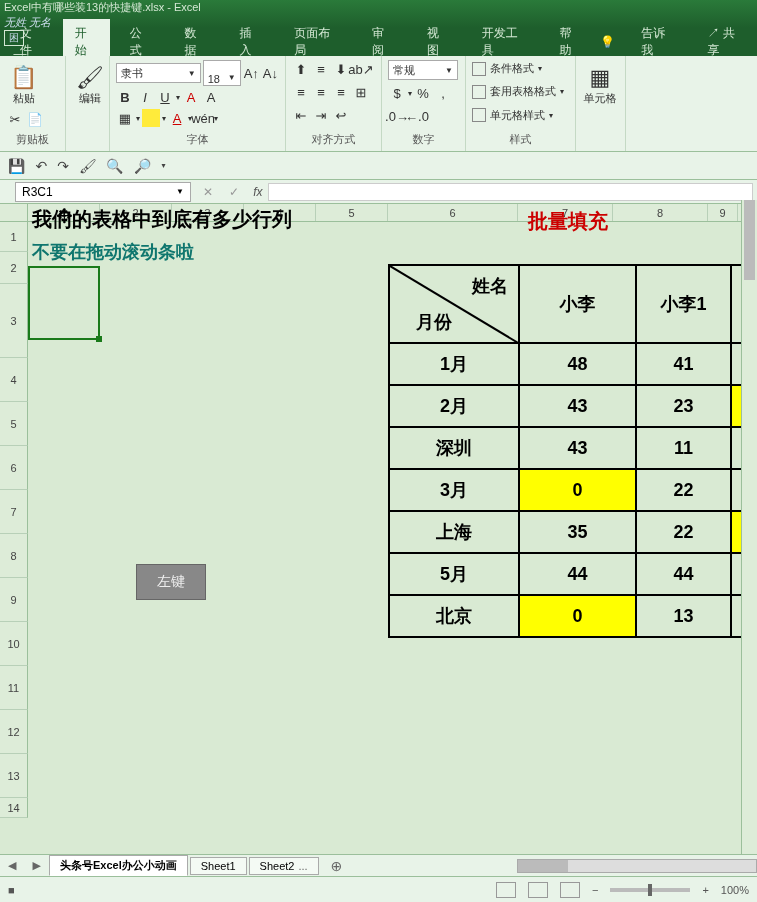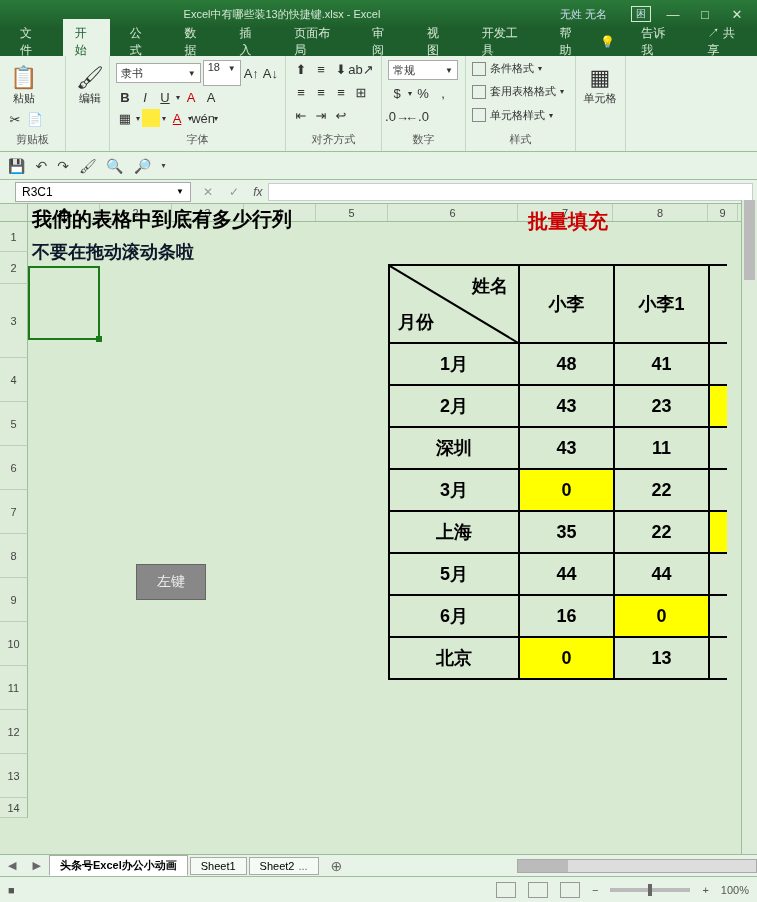--- a/index.html
+++ b/index.html
@@ -1,40 +1,40 @@
 <!DOCTYPE html>
 <html><head>
 <meta charset="utf-8">
 <style>
 * { margin:0; padding:0; box-sizing:border-box; font-family:"Microsoft YaHei",sans-serif; }
 body { background:#d9ead3; width:757px; height:902px; overflow:hidden; position:relative; }
 
 
-.titlebar { height:28px; background:linear-gradient(#2a7a3a,#1e5e2c); display:flex; align-items:center; color:#cde; font-size:11px; padding:0 4px; }
+.titlebar { height:28px; background:linear-gradient(#2a7a3a,#1e5e2c); display:flex; align-items:flex-start; color:#cde; font-size:11px; padding:0 4px;flex-direction:column; }
 .titlebar .title { flex:1; text-align:center; color:#d4e8d4; }
-.titlebar .user { margin-right:24px; }
+.titlebar .user { margin-right:24px;font-style:italic; }
 .titlebar .winbtn { width:32px; text-align:center; font-size:13px; color:#d4e8d4; cursor:pointer; }
 .titlebar .winbox { display:inline-block; border:1px solid #d4e8d4; padding:0 4px; font-size:10px; margin-right:6px; }
 
 
 .menutabs { height:28px; background:#1e5e2c; display:flex; align-items:center; font-size:12px; color:#d4e8d4; }
 .menutabs .tab { padding:6px 12px; cursor:pointer;margin-left:8px; }
 .menutabs .tab.active { background:#e8f3e8; color:#1e5e2c; }
 .menutabs .spacer { flex:1; }
 .menutabs .bulb { margin:0 6px; }
 
 
 .ribbon { height:96px; background:#e8f3e8; display:flex; border-bottom:1px solid #9bbf9b; font-size:11px; color:#333; }
 .group { border-right:1px solid #c4d9c4; padding:4px 6px; display:flex; flex-direction:column; justify-content:space-between; }
 .group .label { text-align:center; font-size:11px; color:#555; padding-top:2px; }
 .bigicon { width:36px; height:50px; display:flex; flex-direction:column; align-items:center; justify-content:center; font-size:11px; }
 .bigicon .glyph { font-size:22px; }
 .smicon { width:18px; height:18px; display:flex; align-items:center; justify-content:center; font-size:13px; border:1px solid transparent; }
 .fontsel { width:90px; height:20px; border:1px solid #aaa; font-size:11px; padding:0 4px; background:#fff; display:flex; align-items:center; justify-content:space-between; }
-.sizesel { width:40px; height:20px; border:1px solid #aaa; font-size:11px; padding:12px 4px; background:#fff; display:flex; align-items:flex-end; justify-content:space-between; }
+.sizesel { width:40px; height:20px; border:1px solid #aaa; font-size:11px; padding:12px 4px; background:#fff; display:flex; align-items:flex-start; justify-content:space-between; }
 .row { display:flex; gap:2px; align-items:center; margin-bottom:2px; }
 .triangle { font-size:8px; }
 .styleitem { display:flex; align-items:center; gap:4px; font-size:11px; padding:1px 0; }
 .stylesq { width:14px; height:14px; border:1px solid #888; display:inline-block; }
 
 
 .qat { height:28px; background:#e8f3e8; border-bottom:1px solid #9bbf9b; display:flex; align-items:center; gap:10px; padding:0 8px; font-size:14px; color:#444; }
 
 
 .fbar { height:24px; background:#e8f3e8; border-bottom:1px solid #9bbf9b; display:flex; align-items:center; font-size:12px;padding-left:11px; }
@@ -50,40 +50,40 @@
 .ch.c1{width:72px}.ch.c2{width:72px}.ch.c3{width:72px}.ch.c4{width:72px}.ch.c5{width:72px}
 .ch.c6{width:130px}.ch.c7{width:95px}.ch.c8{width:95px}.ch.c9{width:30px}
 
 .rows { position:relative; }
 .rh { width:28px; border-right:1px solid #9bbf9b; border-bottom:1px solid #b8d0b8; background:#ddecd8; font-size:11px; text-align:center; color:#444; }
 .gridrow { display:flex; }
 
 
 .content { position:absolute; left:28px; top:0; right:0; }
 .headline1 { position:absolute; top:2px; left:4px; font-family:SimSun,serif; font-weight:bold; font-size:20px; color:#000; }
-.headline2 { position:absolute; top:36px; left:4px; font-family:SimSun,serif; font-weight:bold; font-size:18px; color:#0f172a; }
+.headline2 { position:absolute; top:36px; left:4px; font-family:SimSun,serif; font-weight:bold; font-size:18px; color:#0f766e; }
 .red { position:absolute; top:4px; left:500px; font-family:SimSun,serif; font-weight:bold; font-size:20px; color:#c00; }
 
 .selcell { position:absolute; top:62px; left:0; width:72px; height:74px; border:2px solid #1a7a1a; }
 .selcell::after { content:""; position:absolute; right:-4px; bottom:-4px; width:6px; height:6px; background:#1a7a1a; }
 
 .cursor { position:absolute; top:0px; left:28px; font-size:20px; color:#000; }
 
 .lkbtn { position:absolute; top:360px; left:108px; width:70px; height:36px; background:#888; color:#eee; display:flex; align-items:center; justify-content:center; font-size:14px; border:1px solid #666; font-family:SimSun,serif; }
 
 
 .datatable { position:absolute; top:60px; left:360px; border-collapse:collapse; font-family:SimSun,serif; }
 .datatable td,.datatable th { border:2px solid #000; text-align:center; font-size:18px; font-weight:bold; padding:0; }
 .datatable th { height:78px; }
 .datatable td { height:42px; }
-.datatable .c6w{width:130px}.datatable .c7w{width:95px}.datatable .c8w{width:95px}.datatable .c9w{width:18px}
+.datatable .c6w{width:130px}.datatable .c7w{width:117px}.datatable .c8w{width:95px}.datatable .c9w{width:18px}
 .diagcell { position:relative; }
 .diagcell svg { position:absolute; top:0; left:0; width:100%; height:100%; }
 .diagcell .t1 { position:absolute; top:8px; right:10px; }
-.diagcell .t2 { position:absolute; bottom:8px; left:8px; }
+.diagcell .t2 { position:absolute; bottom:8px; left:26px; }
 .yellow { background:#ffff00; }
 
 
 .sheetbar { position:absolute; bottom:26px; left:0; right:0; height:22px; background:#e8f3e8; border-top:1px solid #9bbf9b; display:flex; align-items:center; font-size:11px; }
 .sheetbar .nav { padding:0 8px; color:#666; }
 .stab { padding:2px 10px; border:1px solid #aaa; background:#f4faf4; margin-right:2px; }
 .stab.active { background:#fff; border-bottom:1px solid #fff; font-weight:bold; }
 .stab .dots { color:#666; margin-left:4px; }
 .plus { padding:0 10px; font-size:14px; color:#666; }
 .sheetbar .sbspace { flex:1; }
@@ -386,26 +386,20 @@
             <td class="c8w">22</td>
             <td class="c9w yellow" style="border-right: none;"></td>
           </tr>
           <tr>
             <td class="c6w">5月</td>
             <td class="c7w">44</td>
             <td class="c8w">44</td>
             <td class="c9w" style="border-right: none;"></td>
           </tr>
           <tr>
-            <td class="c6w">6月</td>
-            <td class="c7w">16</td>
-            <td class="c8w yellow">0</td>
-            <td class="c9w" style="border-right: none;"></td>
-          </tr>
-          <tr>
             <td class="c6w">北京</td>
             <td class="c7w yellow">0</td>
             <td class="c8w">13</td>
             <td class="c9w" style="border-right: none;"></td>
           </tr>
         </tbody>
     </table>
   </div>
 </div>
 

